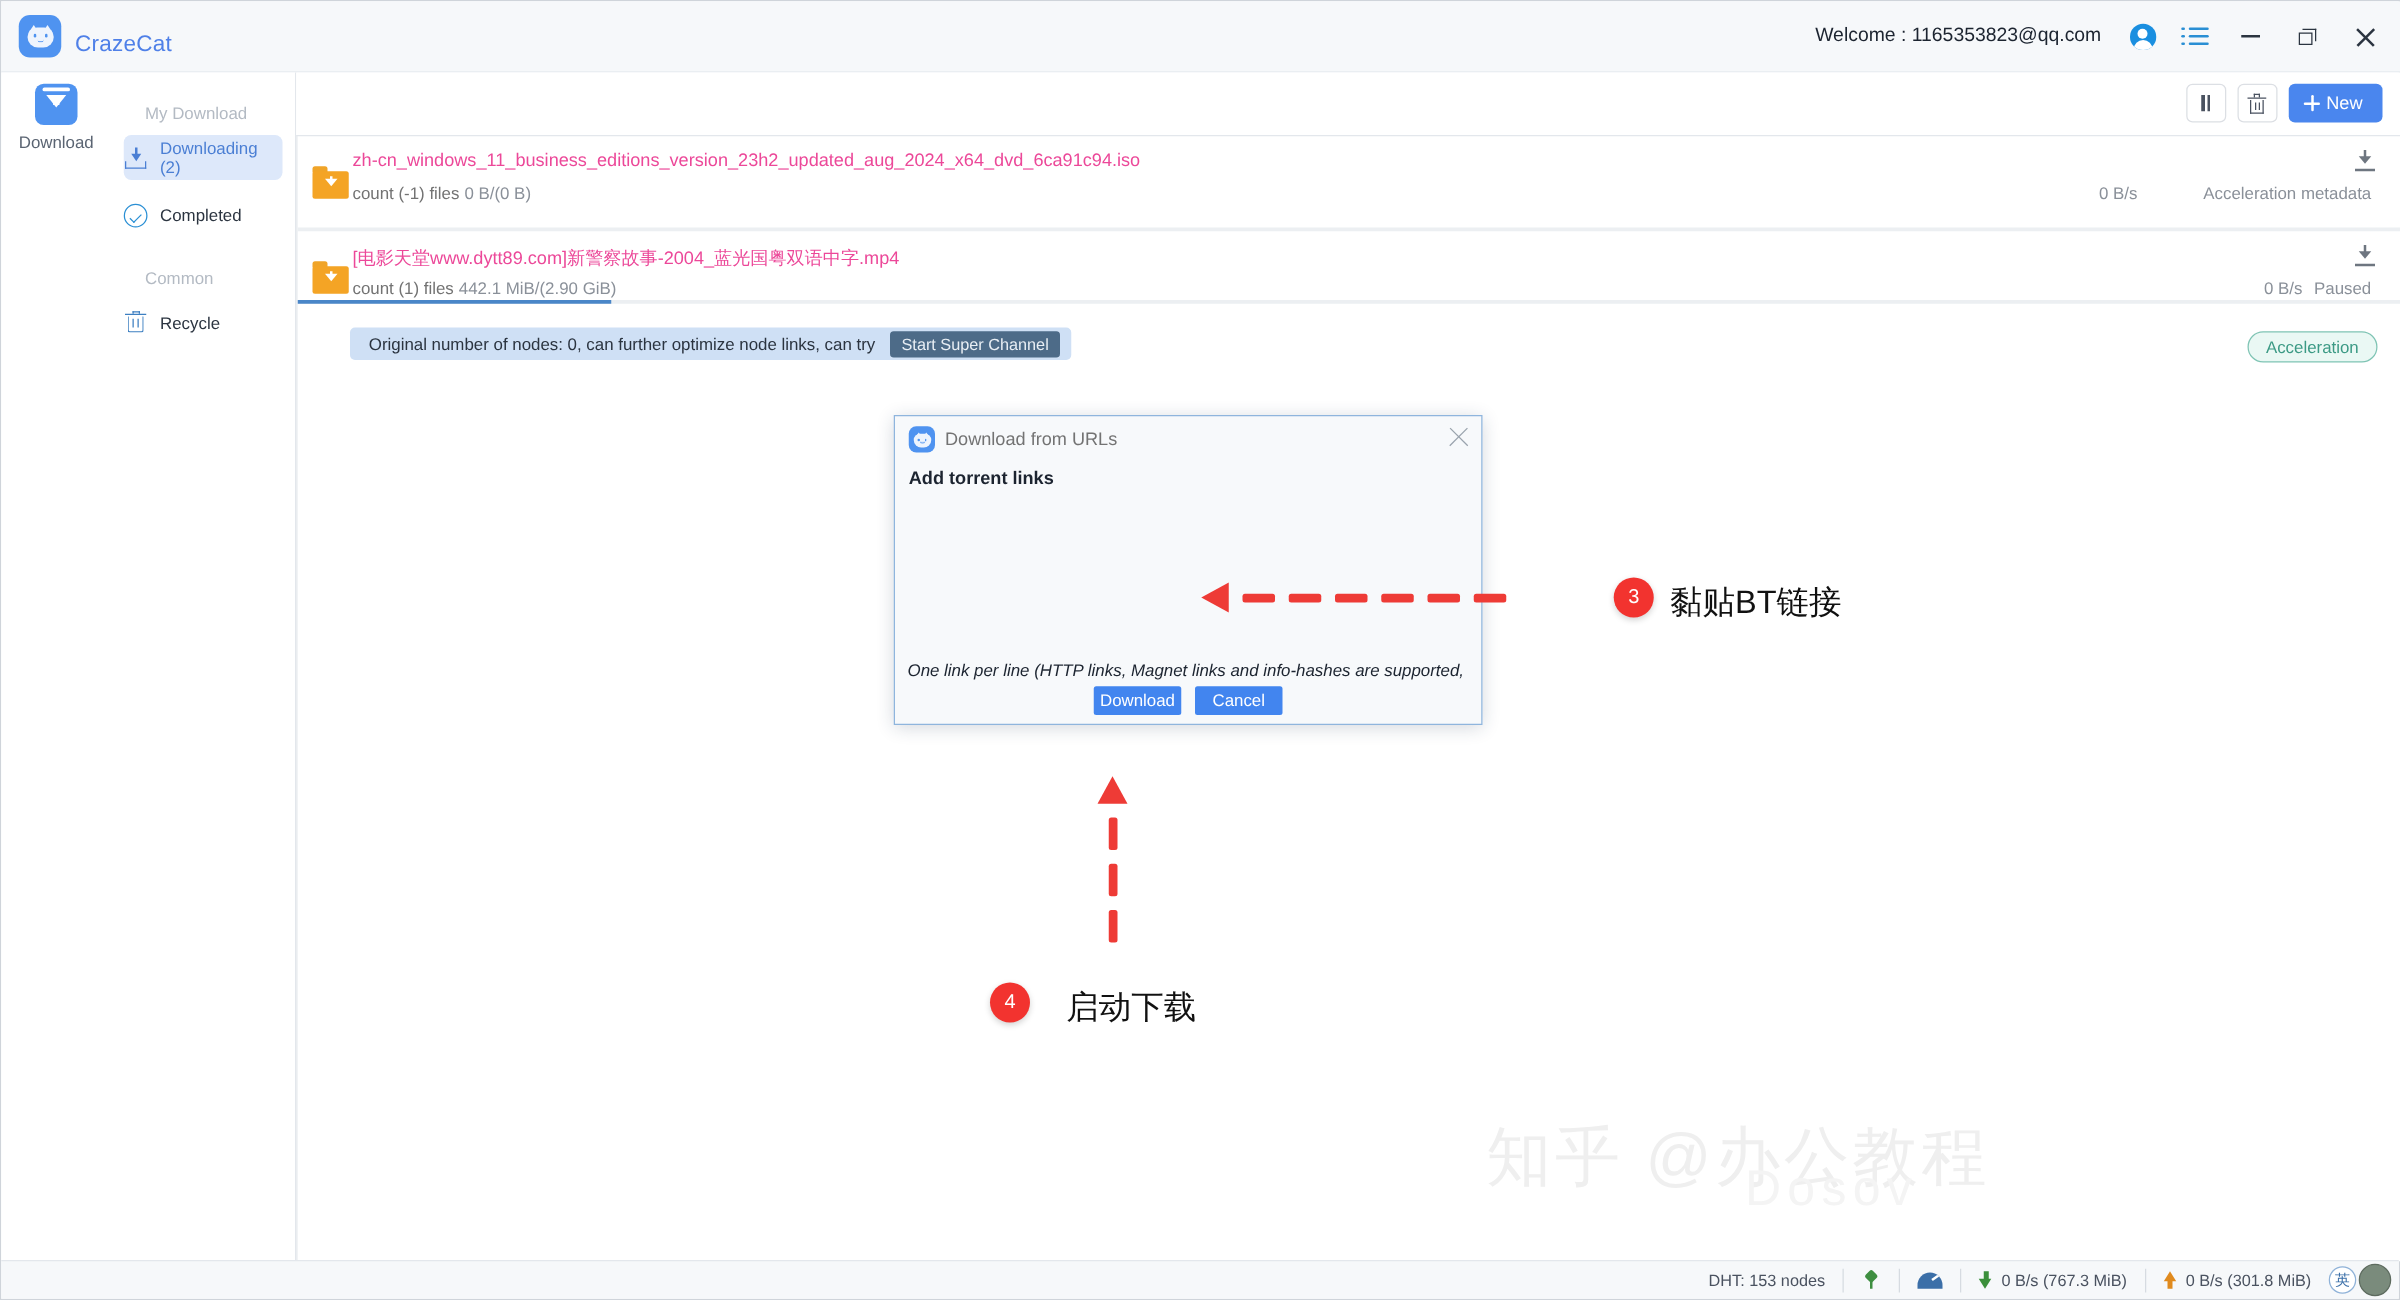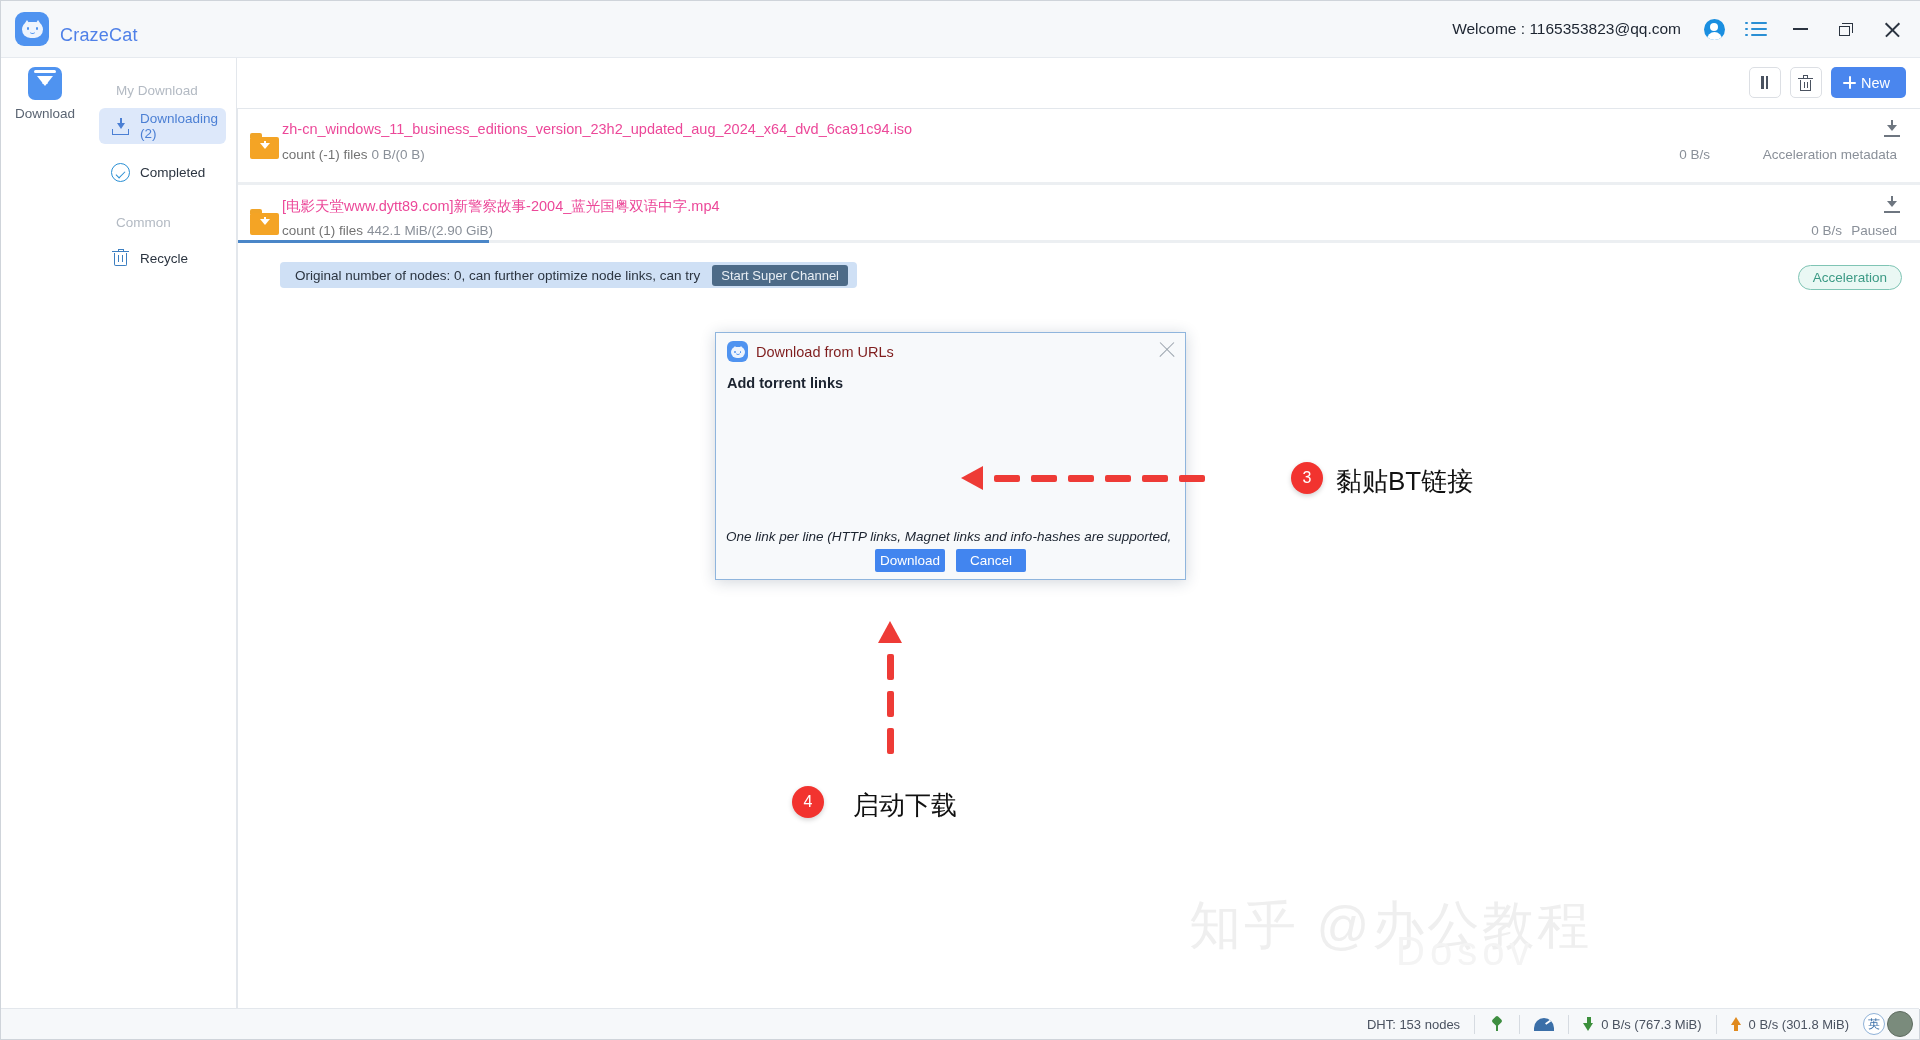--- a/index.html
+++ b/index.html
@@ -136,21 +136,21 @@
 
   
   .sidebar {
     position: absolute; left: 88px; top: 57px;
     width: 148px; height: 951px;
     background: #ffffff; border-right: 1px solid #e3e7ec;
   }
   .side-group { font-size: 13.5px; color: #b3bac3; padding: 25px 0 0 27px; }
   .side-item {
     margin: 10px 10px 0 10px; height: 36px; border-radius: 6px;
-    display: flex; align-items: center; gap: 10px; padding-left: 12px;
+    display: flex; align-items: center; gap: 10px; 
     font-size: 13.5px; color: #2b3440;
   }
   .side-item.active { background: #dde8fa; color: #4b7fd4; }
   .si-ic { width: 19px; height: 19px; position: relative; flex: 0 0 19px; }
   
   .ic-dl .arr {
     position: absolute; left: 50%; top: 1px; transform: translateX(-50%);
     width: 2px; height: 8px; background: #4b7fd4;
   }
   .ic-dl .head {
@@ -322,21 +322,21 @@
   }
   .dlg-ic .cat-face { width: 14px; height: 12px; }
   .dlg-ic .cat-face .head { width: 14px; height: 11px; top: 1px; border-radius: 6px 6px 7px 7px;}
   .dlg-ic .cat-face .ear { border-left-width: 3px; border-right-width: 3px; border-bottom-width: 4px; }
   .dlg-ic .cat-face .eye { top: 5px; width: 1.5px; height: 2px; }
   .dlg-ic .cat-face .eye.l { left: 3.5px; }
   .dlg-ic .cat-face .eye.r { right: 3.5px; }
   .dlg-ic .cat-face .mouth { top: 7.5px; left: 5px; width: 4px; height: 2px; }
   .dlg-title {
     position: absolute; left: 40px; top: 11px;
-    font-size: 14.5px; color: #7f1d1d; text-align: right;
+    font-size: 14.5px; color: #737373; text-align: right;
   }
   .dlg-close {
     position: absolute; right: 9px; top: 8px; width: 18px; height: 18px;
   }
   .dlg-close i {
     position: absolute; left: -1px; top: 8px; width: 20px; height: 1.4px; background: #9aa3ad;
   }
   .dlg-close i:first-child { transform: rotate(45deg); }
   .dlg-close i:last-child { transform: rotate(-45deg); }
   .dlg-label {

